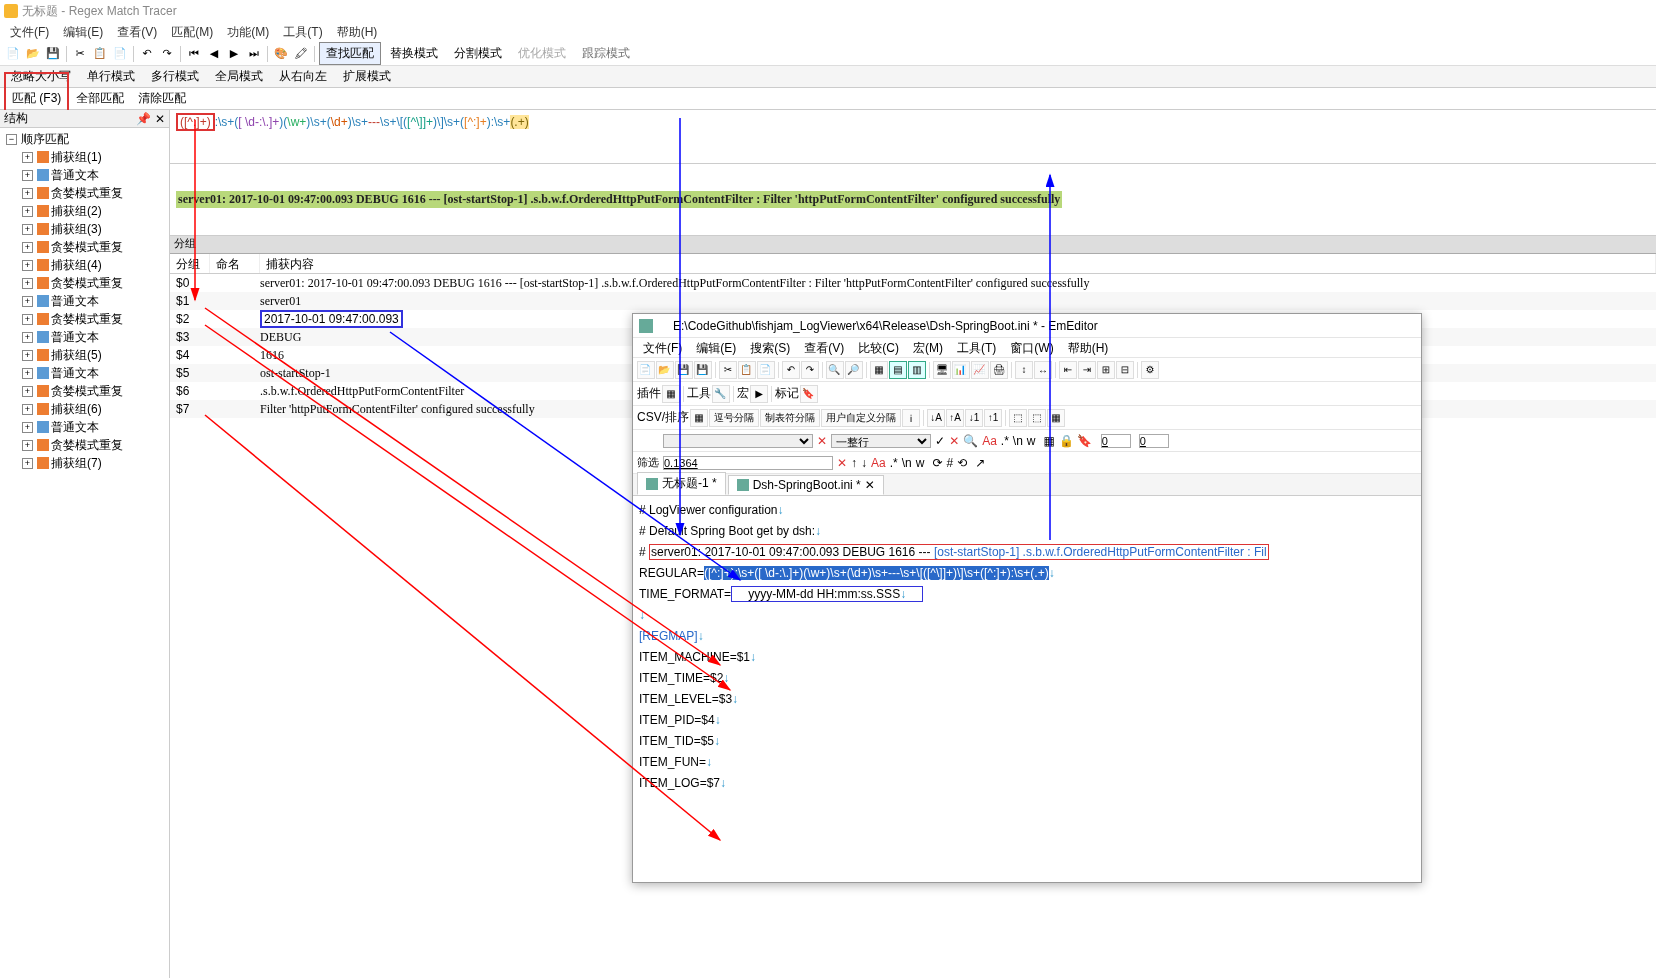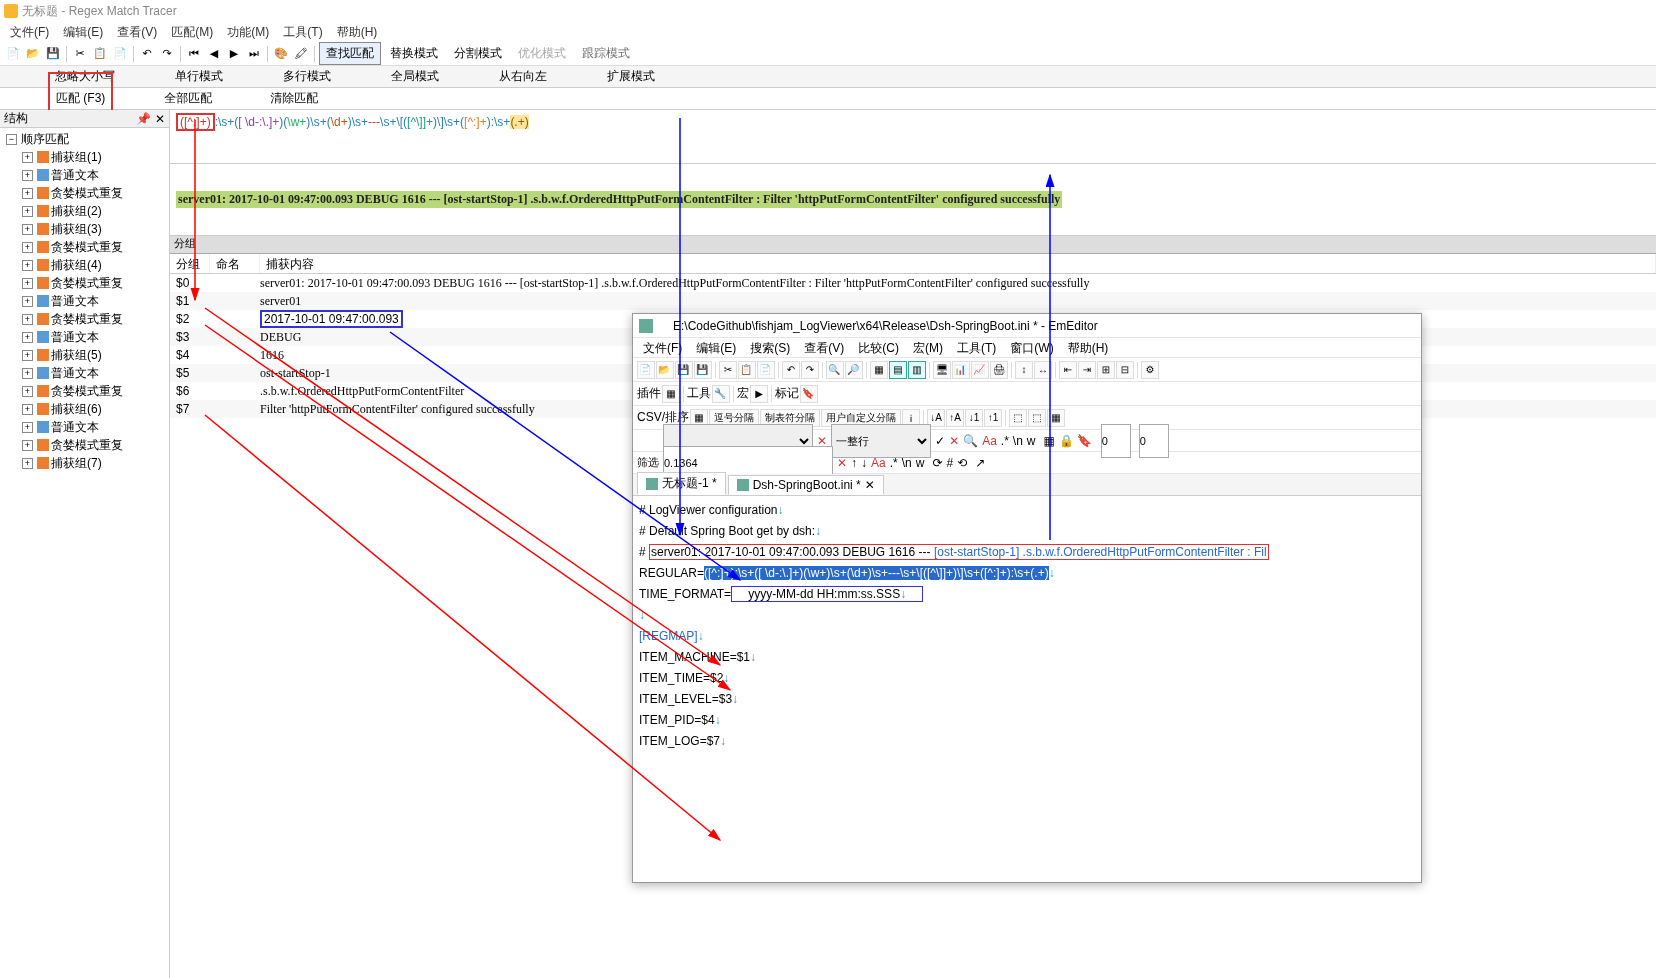--- a/index.html
+++ b/index.html
@@ -12,21 +12,21 @@
 .menubar { height: 20px; display: flex; align-items: center; padding: 0 4px; gap: 2px; }
 .menubar span { padding: 2px 6px; color: #333; cursor: default; }
 
 .toolbar1 { height: 24px; display: flex; align-items: center; padding: 0 4px; gap: 2px; border-bottom: 1px solid #ddd; }
 .tb-icon { width: 18px; height: 18px; display: inline-flex; align-items: center; justify-content: center; font-size: 11px; border: 1px solid transparent; }
 .tb-sep { width: 1px; height: 16px; background: #ccc; margin: 0 2px; }
 .tb-btn-text { padding: 2px 6px; border: 1px solid transparent; white-space: nowrap; }
 .tb-btn-text.active { border: 1px solid #888; background: #e8f0fe; }
 
 .toolbar2 { height: 22px; display: flex; align-items: center; padding: 0 4px; gap: 2px; background: #f5f5f5; border-bottom: 1px solid #ccc; }
-.tb2-btn { padding: 16px 6px; border: 1px solid transparent; white-space: nowrap; margin-left: 44px; }
+.tb2-btn { padding: 16px 6px; border: 1px solid transparent; white-space: nowrap; }
 .tb2-btn.boxed { border: 2px solid #d33; }
 
 .main-layout { display: flex; height: calc(100% - 88px); }
 .left-panel { width: 170px; border-right: 1px solid #ccc; background: #fff; }
 .left-header { height: 18px; background: #f0f0f0; border-bottom: 1px solid #ccc; display: flex; align-items: center; justify-content: space-between; padding: 0 4px; font-size: 11px; }
 .tree { padding: 2px; }
 .tree-item { display: flex; align-items: center; height: 18px; padding-left: 4px; white-space: nowrap; }
 .tree-item.level1 { padding-left: 20px; }
 .tree-toggle { width: 11px; height: 11px; border: 1px solid #888; display: inline-flex; align-items: center; justify-content: center; font-size: 9px; margin-right: 4px; background: #fff; line-height: 1; }
 .tree-icon { width: 12px; height: 12px; margin-right: 2px; display: inline-block; }
@@ -58,21 +58,21 @@
 .em-title { height: 24px; display: flex; align-items: center; padding: 0 6px; gap: 20px; background: #fff; border-bottom: 1px solid #e5e5e5; }
 .em-title .icon { width: 14px; height: 14px; background: #6a9; }
 .em-menu { height: 20px; display: flex; padding: 0 4px; gap: 2px; border-bottom: 1px solid #e5e5e5; }
 .em-menu span { padding: 2px 6px; }
 .em-tb { height: 24px; display: flex; align-items: center; padding: 0 4px; gap: 1px; border-bottom: 1px solid #e5e5e5; flex-wrap: nowrap; overflow: hidden; }
 .em-tb .i { width: 18px; height: 18px; border: 1px solid #ddd; display: inline-flex; align-items: center; justify-content: center; font-size: 10px; background: #fafafa; }
 .em-tb .i.on { border-color: #3a8; background: #dff; }
 .em-tb .sep { width:1px; height:16px; background:#ddd; margin:0 2px;}
 .em-tb2 { height: 22px; display: flex; align-items: center; padding: 0 4px; gap: 4px; border-bottom: 1px solid #e5e5e5; }
 .em-tb2 label { font-size: 11px; margin-top: 44px; }
-.em-tb2 select, .em-tb2 input { font-size: 11px; height: 34px; border: 1px solid #aaa; }
+.em-tb2 select, .em-tb2 input { font-size: 11px; height: 14px; border: 1px solid #aaa; text-decoration: underline; }
 .em-tabs { height: 22px; display: flex; align-items: flex-end; padding: 0 4px; gap: 2px; border-bottom: 1px solid #ccc; background: #f5f5f5; }
 .em-tab { background: #fff; border: 1px solid #ccc; border-bottom: 1px solid #fff; padding: 2px 8px; display: flex; align-items: center; gap: 4px; font-size: 11px; }
 .em-tab .tab-icon { width: 12px; height: 12px; background: #6a9; }
 .em-editor { flex: 1; padding: 4px 6px; font-family: Consolas, monospace; font-size: 14px; line-height: 21px; overflow: hidden; white-space: nowrap; }
 .em-editor .nl { color: #39c; }
 .em-editor .blue-sel { background: #2969c9; color: #fff; }
 .em-editor .blue-box { border: 1.5px solid #33d; padding: 0 16px; }
 .em-editor .red-box { border: 1.5px solid #d33; padding: 0 1px; }
 .em-editor .kw { color: #2969c9; }
 
@@ -438,20 +438,22 @@
     <div><span># Default Spring Boot get by dsh:</span><span class="nl">↓</span></div>
     <div><span>#</span> <span class="red-box"><span>server01:  2017-10-01 09:47:00.093 DEBUG 1616 ---</span> <span class="kw">[ost-startStop-1] .s.b.w.f.OrderedHttpPutFormContentFilter : Fil</span></span></div>
     <div><span>REGULAR=</span><span class="blue-sel">([^:]+):\s+([ \d-:\.]+)(\w+)\s+(\d+)\s+---\s+\[([^\]]+)\]\s+([^:]+):\s+(.+)</span><span class="nl">↓</span></div>
     <div><span>TIME_FORMAT=</span><span class="blue-box"><span>yyyy-MM-dd HH:mm:ss.SSS</span><span class="nl">↓</span></span></div>
     <div><span class="nl">↓</span></div>
     <div><span class="kw">[REGMAP]</span><span class="nl">↓</span></div>
     <div><span>ITEM_MACHINE=$1</span><span class="nl">↓</span></div>
     <div><span>ITEM_TIME=$2</span><span class="nl">↓</span></div>
     <div><span>ITEM_LEVEL=$3</span><span class="nl">↓</span></div>
     <div><span>ITEM_PID=$4</span><span class="nl">↓</span></div>
+    <div><span>ITEM_TID=$5</span><span class="nl">↓</span></div>
+    <div><span>ITEM_FUN=</span><span class="nl">↓</span></div>
     <div><span>ITEM_LOG=$7</span><span class="nl">↓</span></div>
   </div>
 </div>
 
 <svg class="annot" width="1656" height="978">
   <defs>
     <marker id="ar" markerWidth="10" markerHeight="10" refX="8" refY="3" orient="auto">
         <path d="M0,0 L0,6 L9,3 z" fill="red"></path>
       </marker>
     <marker id="ab" markerWidth="10" markerHeight="10" refX="8" refY="3" orient="auto">

